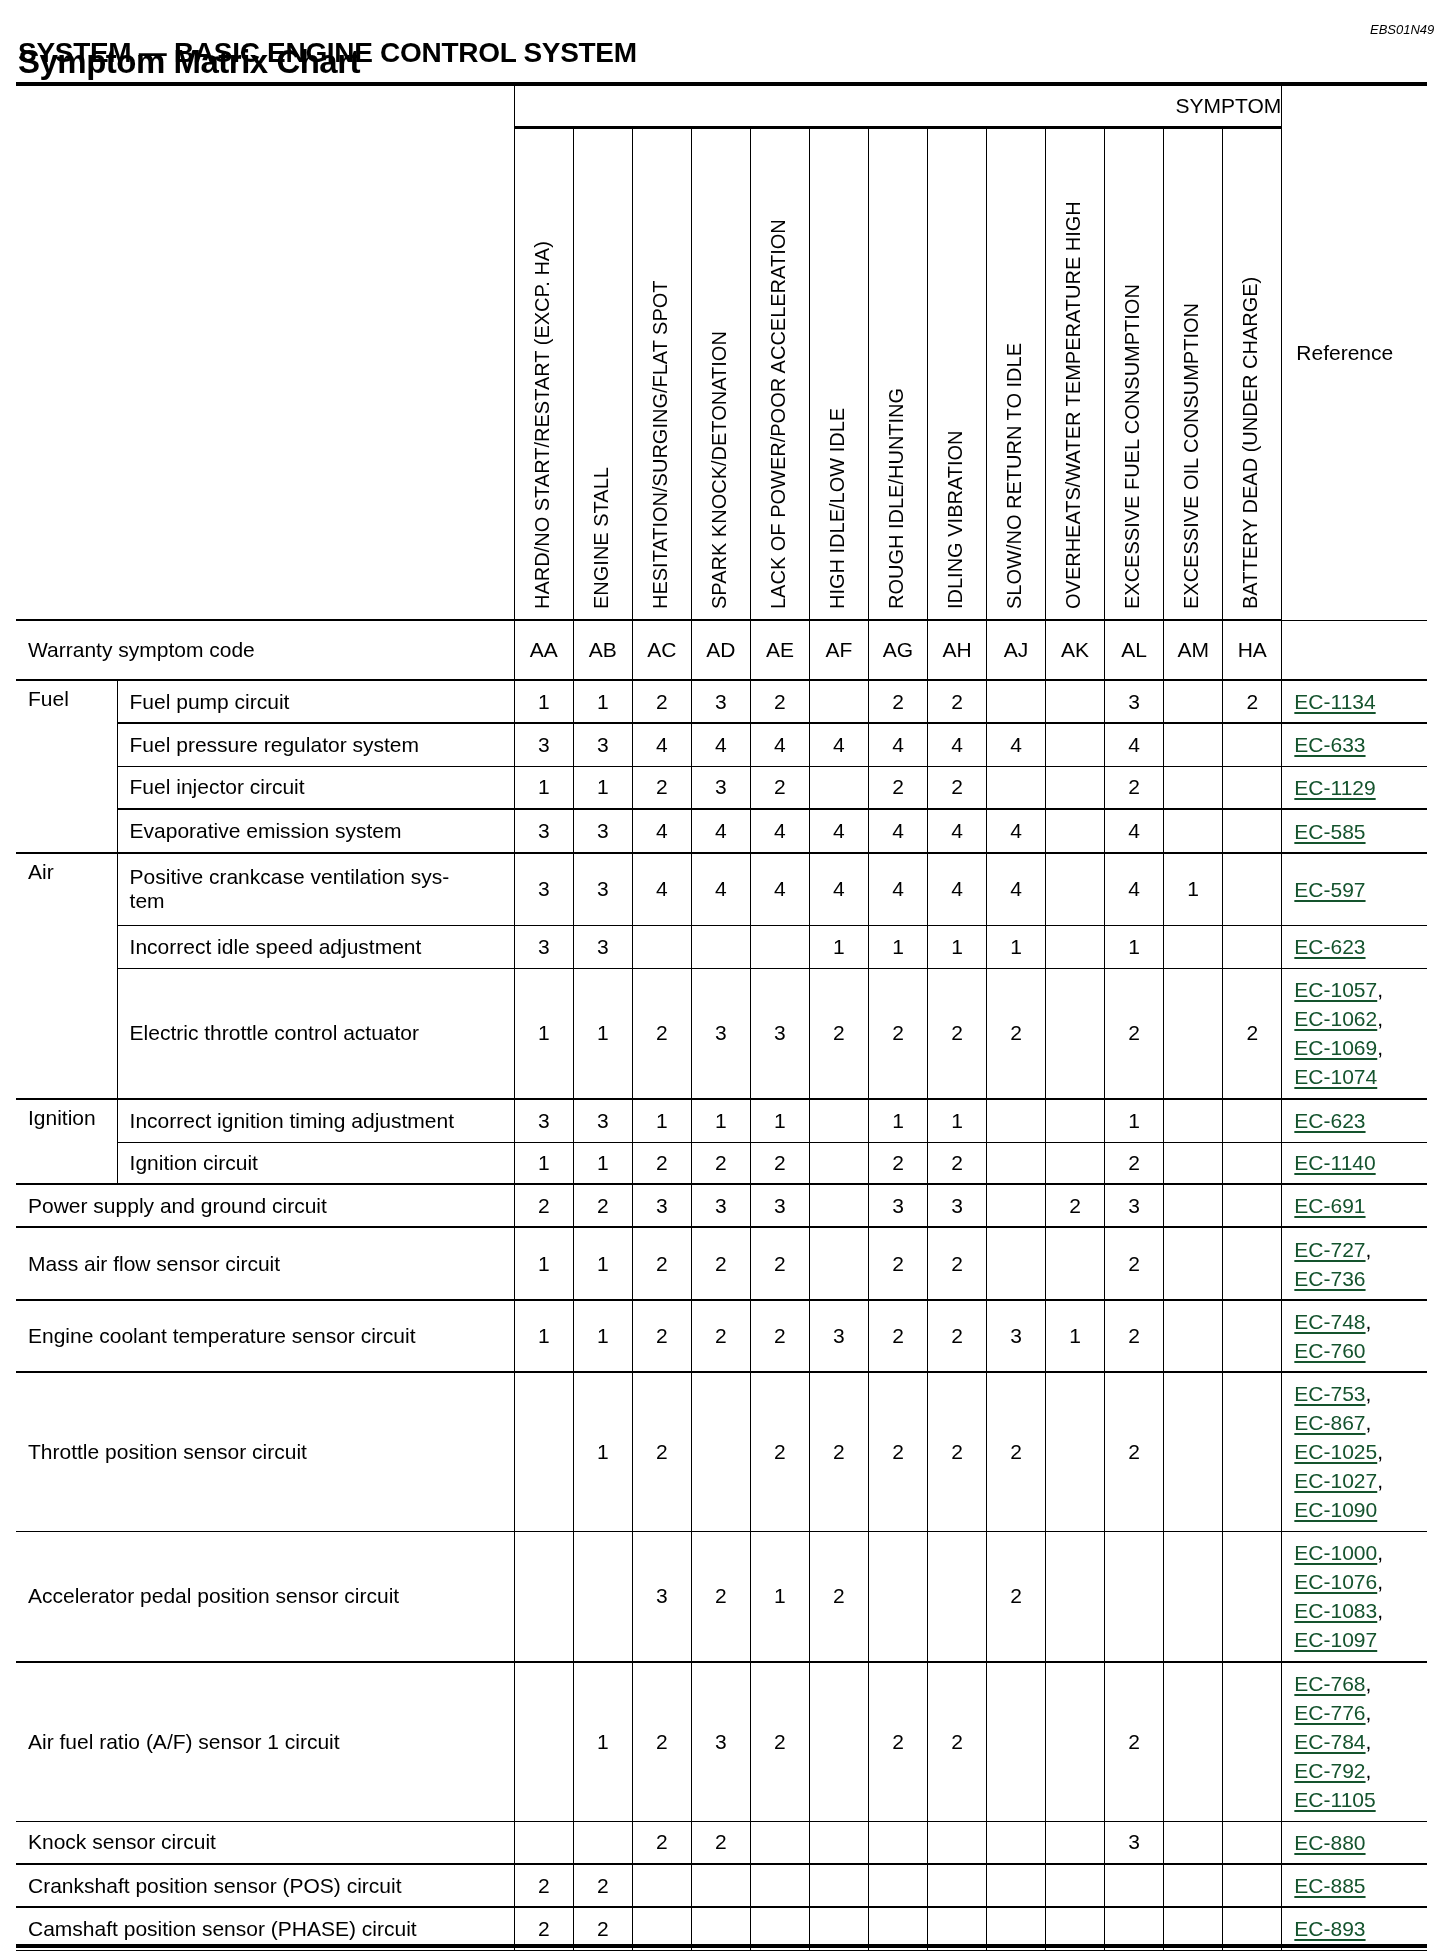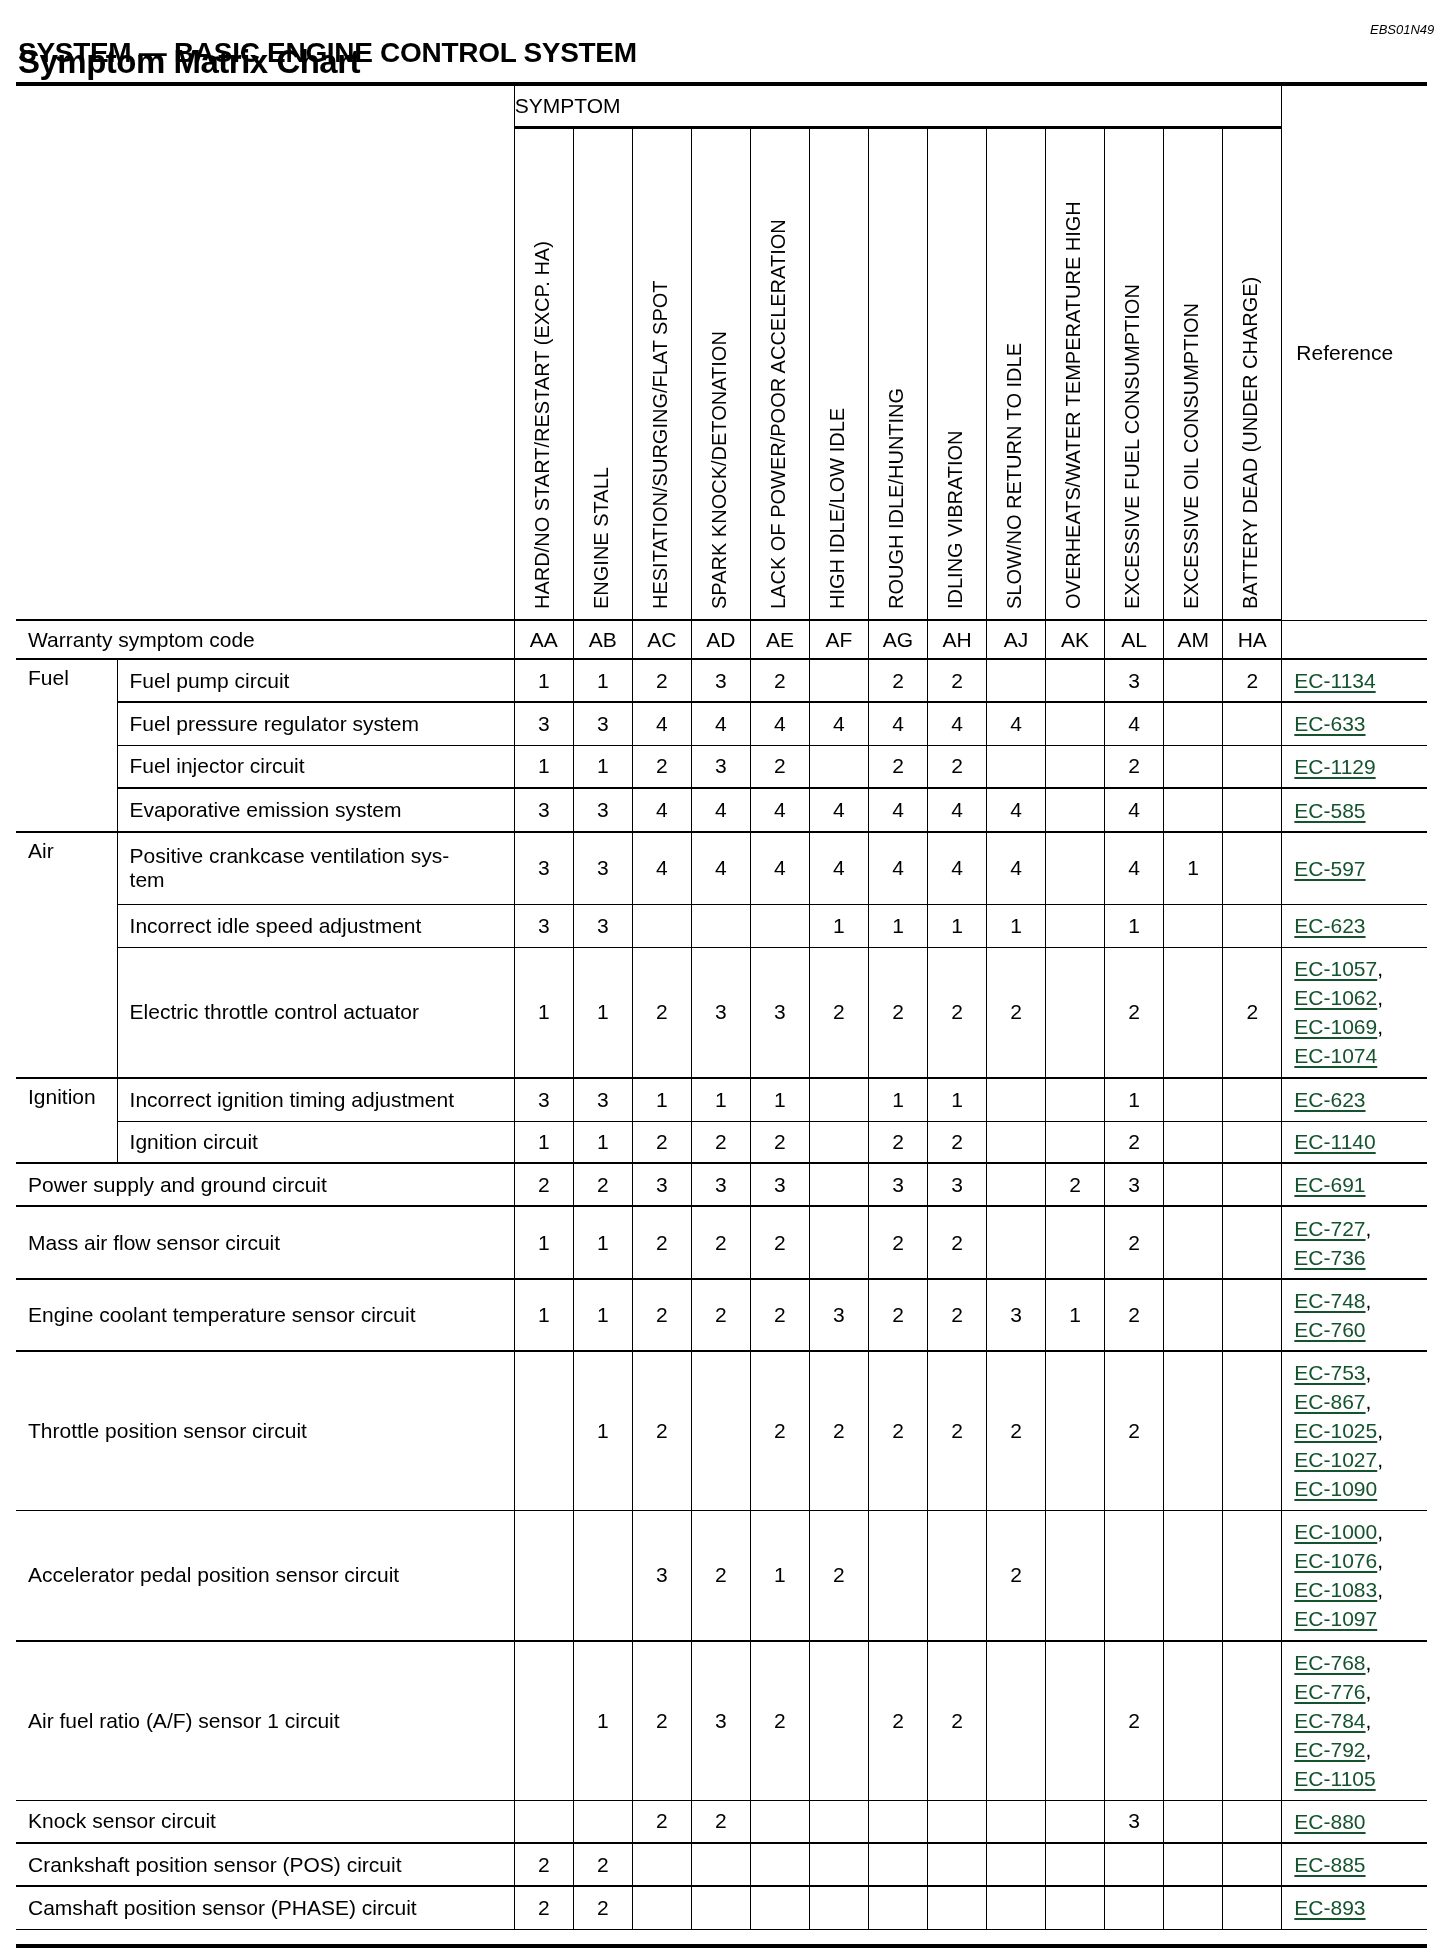--- a/index.html
+++ b/index.html
@@ -9,21 +9,21 @@
   .docid{position:absolute;left:1370px;top:22px;font-size:13px;font-style:italic;}
   .topline{position:absolute;left:16px;top:82px;width:1411px;height:4px;background:#000;}
   table.matrix{position:absolute;left:16px;top:86px;border-collapse:collapse;table-layout:fixed;width:1411px;}
   table.matrix td{border:1px solid #000;padding:0;font-size:21px;vertical-align:middle;}
   .c-group{width:101px;}
   .c-item{width:397px;}
   .c-sym{width:59px;}
   .c-ref{width:145px;}
   td.thick-l{border-left:2px solid #000;}
   tr.thick-b td{border-bottom:2px solid #000;}
-  .symptom-hdr{text-align:left;height:40px;font-size:21px;}
+  .symptom-hdr{text-align:right;height:40px;font-size:21px;}
   .vhead{height:490px;position:relative;}
   .vhead span{position:absolute;bottom:10px;left:50%;transform-origin:left bottom;transform:translateX(10px) rotate(-90deg);white-space:nowrap;font-size:20px;}
   .ref-hdr{text-align:left;padding-left:14px !important;font-size:21px;}
   .num{text-align:center;}
   .lbl{padding-left:12px !important;}
   .grp{vertical-align:top !important;padding-top:6px !important;padding-left:12px !important;}
   .ref{padding-left:12px !important;line-height:29px;}
   .ref a{color:#14532d;text-decoration:underline;text-decoration-thickness:2px;text-underline-offset:3px;}
   table.matrix td.blank-tl{border:none;border-bottom:2px solid #000;}
   .bottomline{position:absolute;left:16px;top:1944px;width:1411px;height:4px;background:#000;}
@@ -95,21 +95,21 @@
         <td class="vhead thick-l" style="border-bottom: 2px solid rgb(0, 0, 0);">
           <span>EXCESSIVE FUEL CONSUMPTION</span>
         </td>
         <td class="vhead" style="border-bottom: 2px solid rgb(0, 0, 0);">
           <span>EXCESSIVE OIL CONSUMPTION</span>
         </td>
         <td class="vhead thick-l" style="border-bottom: 2px solid rgb(0, 0, 0);">
           <span>BATTERY DEAD (UNDER CHARGE)</span>
         </td>
       </tr>
-      <tr class="thick-b" style="height: 39px;">
+      <tr class="thick-b" style="height: 60px;">
         <td colspan="2" class="lbl" style="border-left: none; border-top: 2px solid rgb(0, 0, 0);">Warranty symptom code</td>
         <td class="num thick-l">AA</td>
         <td class="num">AB</td>
         <td class="num thick-l">AC</td>
         <td class="num">AD</td>
         <td class="num thick-l">AE</td>
         <td class="num">AF</td>
         <td class="num thick-l">AG</td>
         <td class="num">AH</td>
         <td class="num thick-l">AJ</td>

